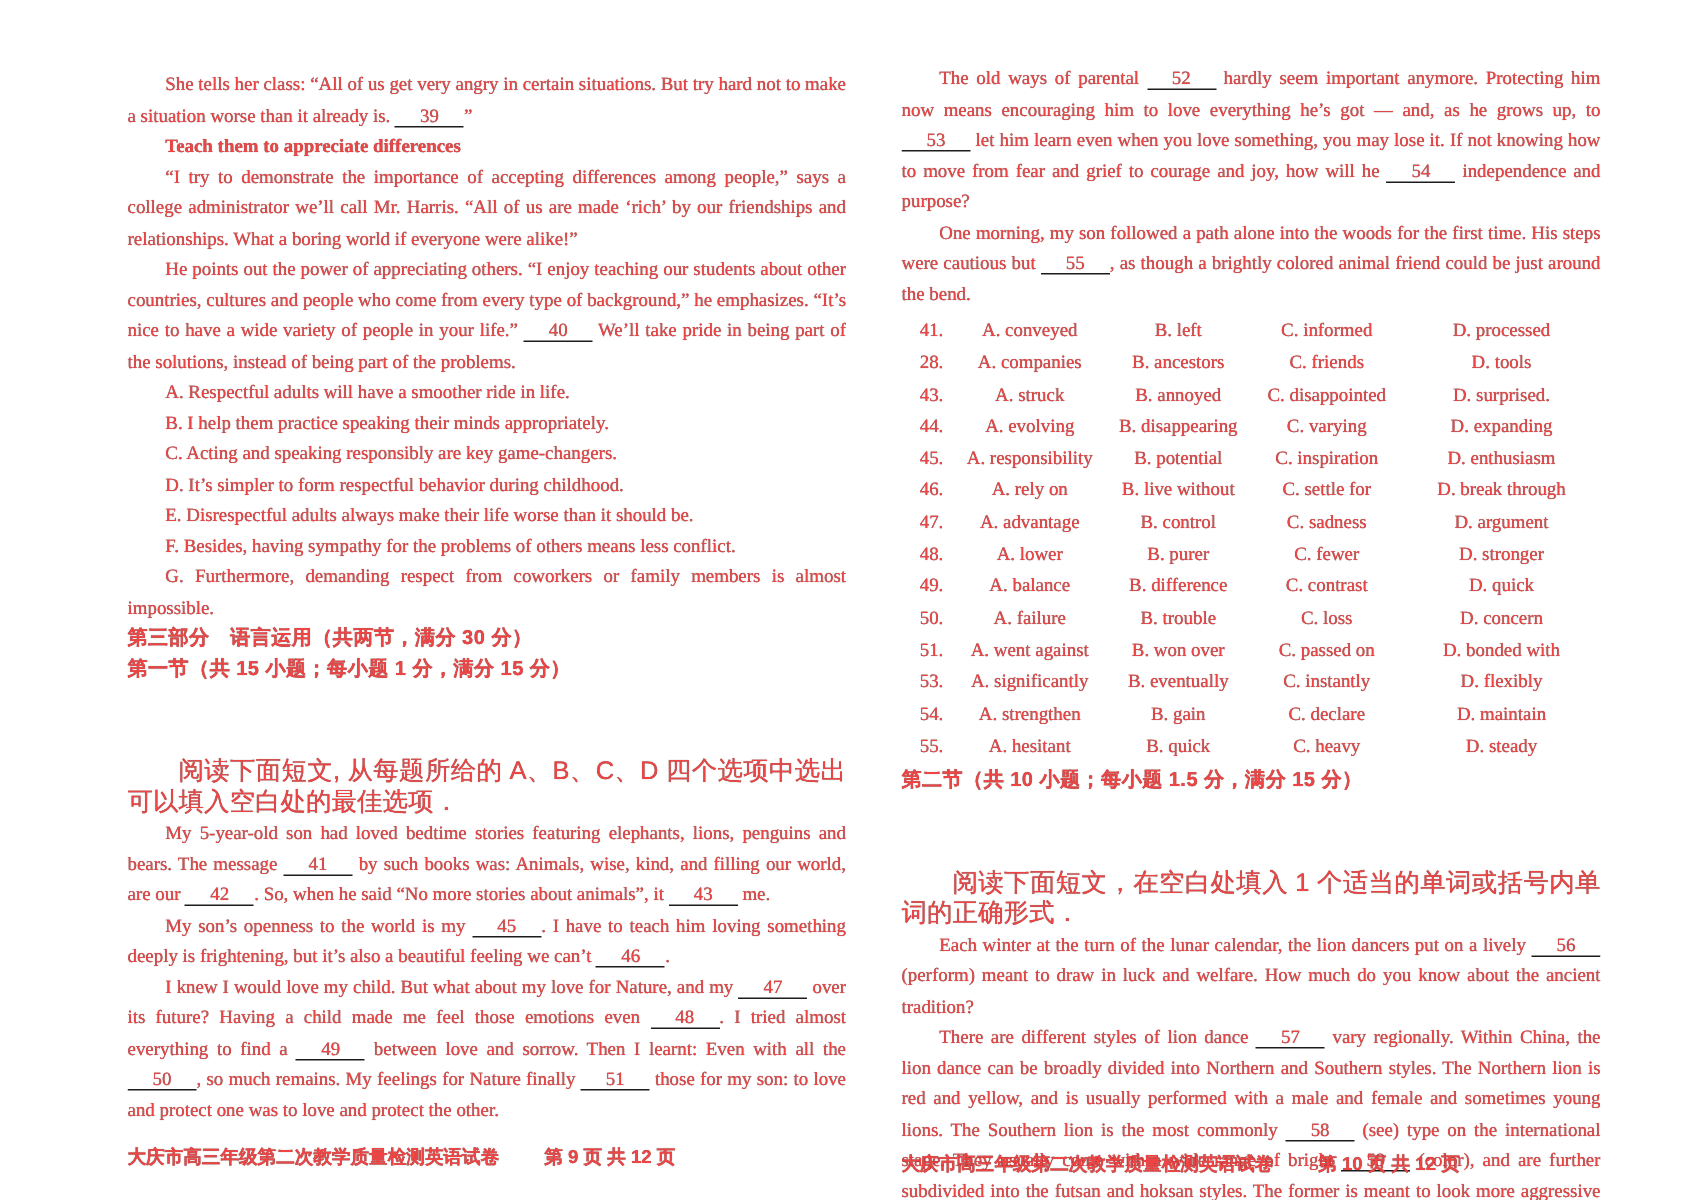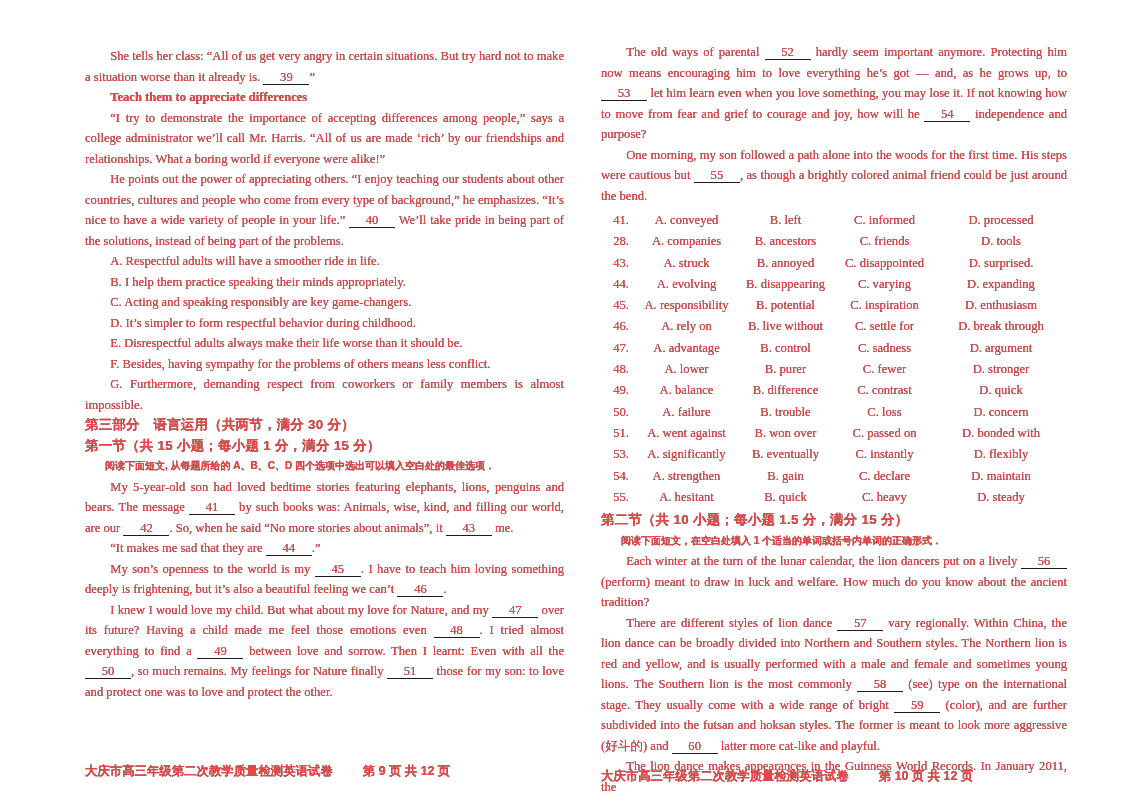--- a/index.html
+++ b/index.html
@@ -27,24 +27,25 @@
   .cn-heading {
     font-family: "Liberation Sans", "DejaVu Sans", sans-serif;
     font-weight: bold;
     font-size: 13.4px;
     text-indent: 0;
     text-align: left;
     letter-spacing: 0.3px;
   }
   .cn-body {
     font-family: "Liberation Sans", "DejaVu Sans", sans-serif;
-    font-weight: bold;
-    font-size: 10px;
+    font-weight: normal;
+    font-size: 17px;
     text-indent: 2em;
     text-align: justify;
+    margin-top: 48px;
   }
   .blank {
     display: inline-block;
     text-indent: 0;
     min-width: 28px;
     padding: 0 9px;
     text-align: center;
     border-bottom: 1.3px solid #1c1c1c;
     line-height: 14px;
   }
@@ -103,21 +104,20 @@
 
   <p class="cn-heading">第一节（共 15 小题；每小题 1 分，满分 15 分）</p>
 
   <p class="cn-body">阅读下面短文, 从每题所给的 A、B、C、D 四个选项中选出可以填入空白处的最佳选项．</p>
 
   <div>
 
       <p>My 5-year-old son had loved bedtime stories featuring elephants, lions, penguins and bears. The message <span class="blank">41</span> by such books was: Animals, wise, kind, and filling our world, are our <span class="blank">42</span>. So, when he said “No more stories about animals”, it <span class="blank">43</span> me.</p>
 
 
-      <p>“It makes me sad that they are <span class="blank">44</span>.”</p>
 
       <p>My son’s openness to the world is my <span class="blank">45</span>. I have to teach him loving something deeply is frightening, but it’s also a beautiful feeling we can’t <span class="blank">46</span>.</p>
 
       <p>I knew I would love my child. But what about my love for Nature, and my <span class="blank">47</span> over its future? Having a child made me feel those emotions even <span class="blank">48</span>. I tried almost everything to find a <span class="blank">49</span> between love and sorrow. Then I learnt: Even with all the <span class="blank">50</span>, so much remains. My feelings for Nature finally <span class="blank">51</span> those for my son: to love and protect one was to love and protect the other.</p>
     </div>
 
   <div class="footer footer--left">
     <span>大庆市高三年级第二次教学质量检测英语试卷</span><span class="gap"></span><span>第 9 页 共 12 页</span>
   </div>
 </div>

